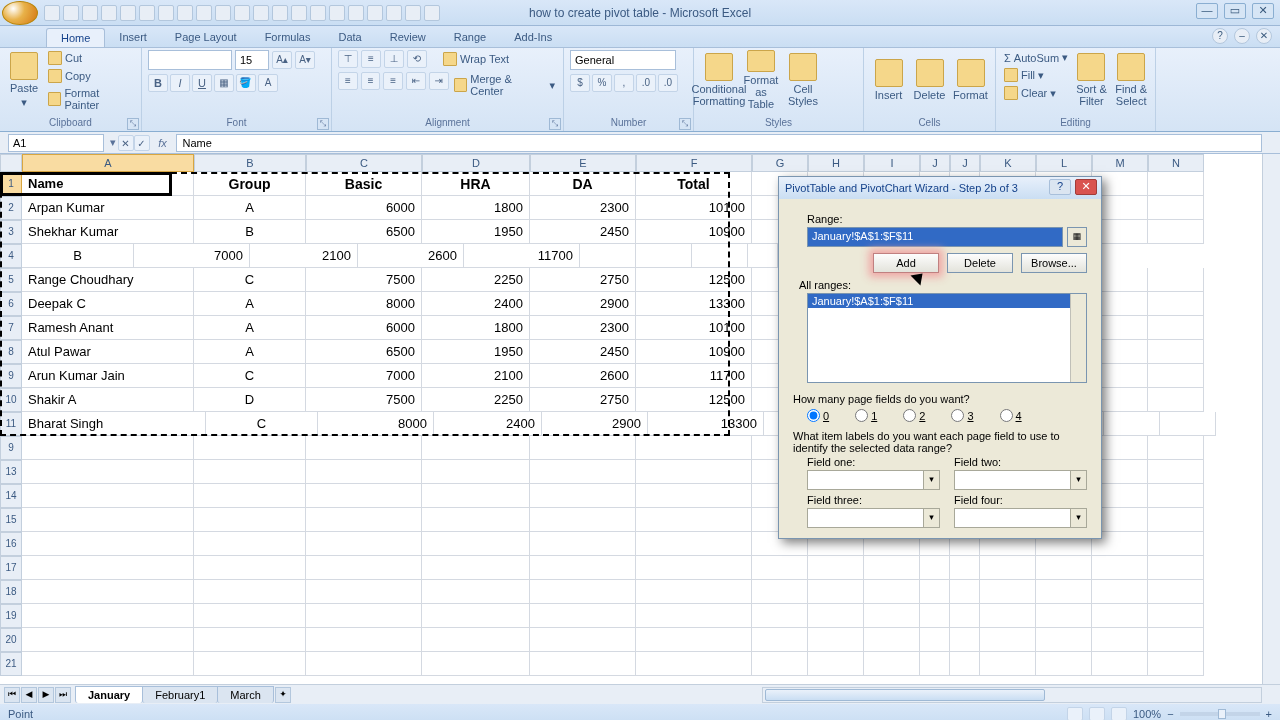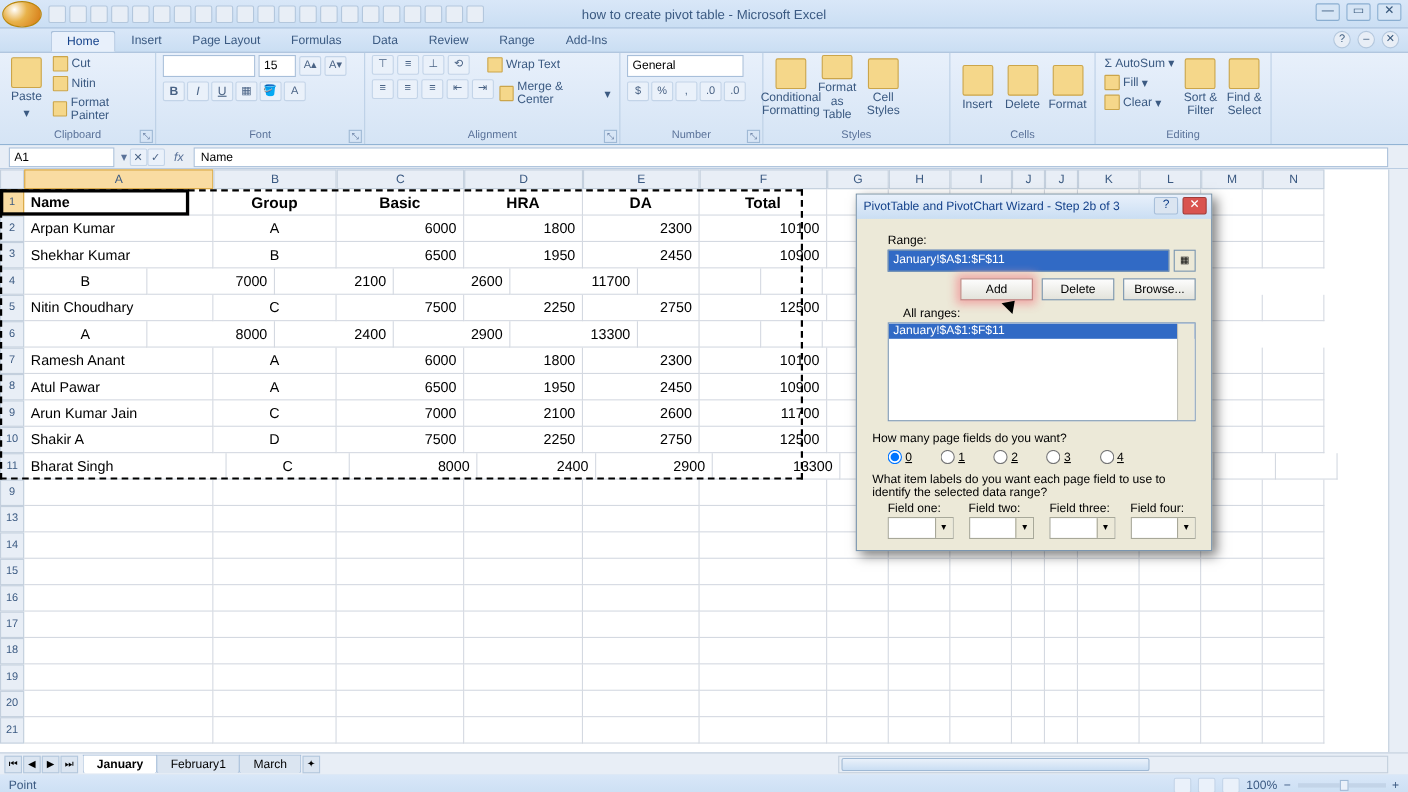--- a/index.html
+++ b/index.html
@@ -94,21 +94,21 @@
 .dlg-refbtn { width: 20px; height: 20px; border: 1px solid #7a95b0; background: #ece9d8; cursor: pointer; font-size: 9px; line-height: 16px; text-align: center; }
 .dlg-btns { display: flex; gap: 8px; justify-content: flex-end; margin: 6px 0; }
 .dlg-btn { width: 66px; height: 20px; border: 1px solid #7a95b0; background: linear-gradient(#fdfdfd,#e3e3db); cursor: pointer; font-size: 11px; }
 .dlg-btn.highlight { box-shadow: 0 0 8px 4px rgba(240,160,160,0.9); border-color: #c08080; }
 .dlg-list { height: 90px; border: 1px solid #7a95b0; background: #fff; overflow: hidden; position: relative; }
 .dlg-list-item { background: #316ac5; color: #fff; padding: 1px 4px; font-size: 11px; }
 .dlg-list-scroll { position: absolute; right: 0; top: 0; bottom: 0; width: 16px; background: #ece9d8; border-left: 1px solid #c0c0b8; }
 .radio-row { display: flex; gap: 26px; margin: 4px 0 8px; }
 .radio-item { display: flex; align-items: center; gap: 3px; font-size: 11px; }
 .radio-item input { margin: 0; }
-.field-grid { display: grid; grid-template-columns: 1fr 1fr 1fr 1fr; gap: 4px 14px; }
+.field-grid { display: grid; grid-template-columns: 1fr 1fr; gap: 4px 14px; }
 .field-col label { font-size: 11px; display: block; margin-bottom: 2px; }
 .field-combo { width: 100%; height: 20px; border: 1px solid #a8a899; background: #fff; display: flex; }
 .field-combo .dd { width: 16px; border-left: 1px solid #a8a899; background: #ece9d8; text-align: center; line-height: 17px; font-size: 9px; }
 .dlg-footer { display: flex; gap: 10px; justify-content: center; margin-top: 12px; }
 
 .cursor-img { position: absolute; width: 14px; height: 20px; pointer-events: none; }
 .cursor-img::before { content: ""; position: absolute; left: 0; top: 0; border-left: 10px solid #000; border-top: 7px solid transparent; border-bottom: 7px solid transparent; transform: rotate(-45deg); }
 </style>
 </head>
 <body>
@@ -172,21 +172,21 @@
           <span>Paste</span>
           <span>▾</span>
         </div>
       <div class="small-row">
         <div class="small-item">
             <div class="small-icon"></div>
             <span>Cut</span>
           </div>
         <div class="small-item">
             <div class="small-icon"></div>
-            <span>Nitin</span>
+            <span>Copy</span>
           </div>
         <div class="small-item">
             <div class="small-icon"></div>
             <span>Format Painter</span>
           </div>
       </div>
     </div>
     <div class="group-label">Clipboard</div>
     <div class="group-launcher">⤡</div>
   </div>
@@ -437,37 +437,38 @@
         <div class="cell" style="width: 56px;"></div>
         <div class="cell" style="width: 56px;"></div>
         <div class="cell" style="width: 30px;"></div>
         <div class="cell" style="width: 30px;"></div>
         <div class="cell" style="width: 56px;"></div>
         <div class="cell" style="width: 56px;"></div>
         <div class="cell" style="width: 56px;"></div>
         <div class="cell" style="width: 56px;"></div>
       </div>
       <div class="cellrow">
-        <div class="cell first" style="width: 172px; font-size: 13px;">Nitin Choudhary</div>
+        <div class="cell first" style="width: 172px; font-size: 13px;">Range Choudhary</div>
         <div class="cell center" style="width: 112px; font-size: 13px;">C</div>
         <div class="cell right" style="width: 116px; font-size: 13px;">7500</div>
         <div class="cell right" style="width: 108px; font-size: 13px;">2250</div>
         <div class="cell right" style="width: 106px; font-size: 13px;">2750</div>
         <div class="cell right" style="width: 116px; font-size: 13px;">12500</div>
         <div class="cell" style="width: 56px;"></div>
         <div class="cell" style="width: 56px;"></div>
         <div class="cell" style="width: 56px;"></div>
         <div class="cell" style="width: 30px;"></div>
         <div class="cell" style="width: 30px;"></div>
         <div class="cell" style="width: 56px;"></div>
         <div class="cell" style="width: 56px;"></div>
         <div class="cell" style="width: 56px;"></div>
         <div class="cell" style="width: 56px;"></div>
       </div>
       <div class="cellrow">
+        <div class="cell first" style="width: 172px; font-size: 13px;">Deepak C</div>
         <div class="cell center" style="width: 112px; font-size: 13px;">A</div>
         <div class="cell right" style="width: 116px; font-size: 13px;">8000</div>
         <div class="cell right" style="width: 108px; font-size: 13px;">2400</div>
         <div class="cell right" style="width: 106px; font-size: 13px;">2900</div>
         <div class="cell right" style="width: 116px; font-size: 13px;">13300</div>
         <div class="cell" style="width: 56px;"></div>
         <div class="cell" style="width: 56px;"></div>
         <div class="cell" style="width: 56px;"></div>
         <div class="cell" style="width: 30px;"></div>
         <div class="cell" style="width: 30px;"></div>
@@ -780,21 +781,21 @@
     <div class="dlg-label" style="margin-left:14px">Range:</div>
     <div class="dlg-input-row" style="margin-left:14px">
       <div class="dlg-input sel">January!$A$1:$F$11</div>
       <div class="dlg-refbtn">▦</div>
     </div>
     <div class="dlg-btns" style="margin-left:14px">
       <button class="dlg-btn highlight">Add</button>
       <button class="dlg-btn">Delete</button>
       <button class="dlg-btn">Browse...</button>
     </div>
-    <div class="dlg-label" style="margin-left:28px">All ranges:</div>
+    <div class="dlg-label" style="margin-left:6px">All ranges:</div>
     <div class="dlg-list" style="margin-left:14px">
       <div class="dlg-list-item">January!$A$1:$F$11</div>
       <div class="dlg-list-scroll"></div>
     </div>
     <div class="dlg-label" style="margin-top:10px">How many page fields do you want?</div>
     <div class="radio-row" style="margin-left:14px" id="radio-row">
         <label class="radio-item">
           <input type="radio" name="pf" checked="" style="">
           <span style="text-decoration: underline;">0</span>
         </label>

